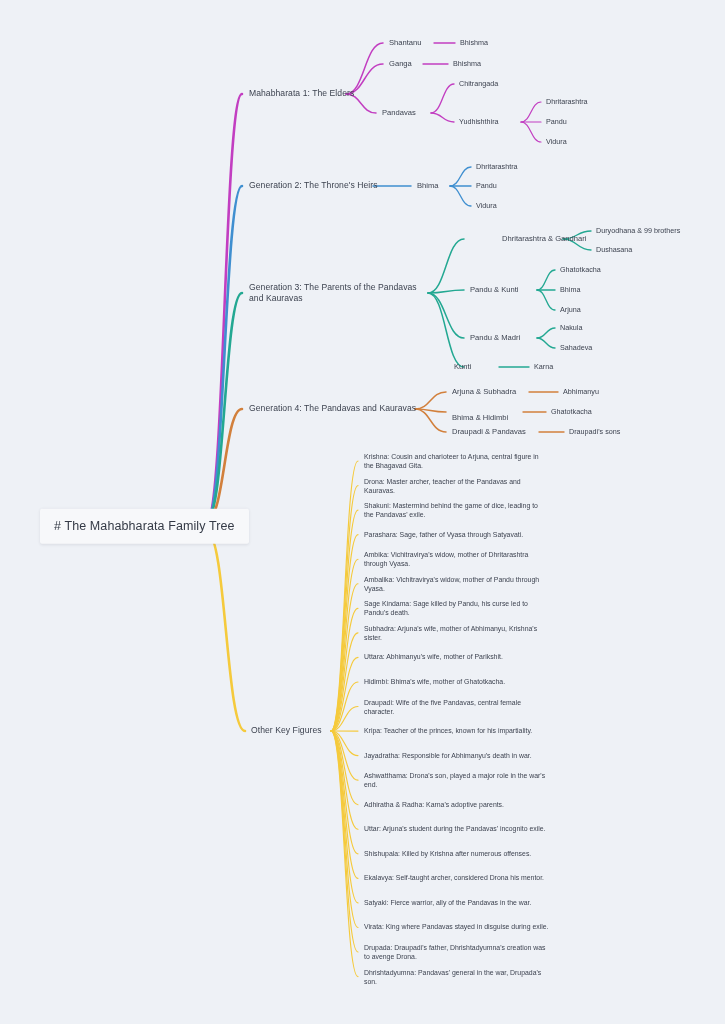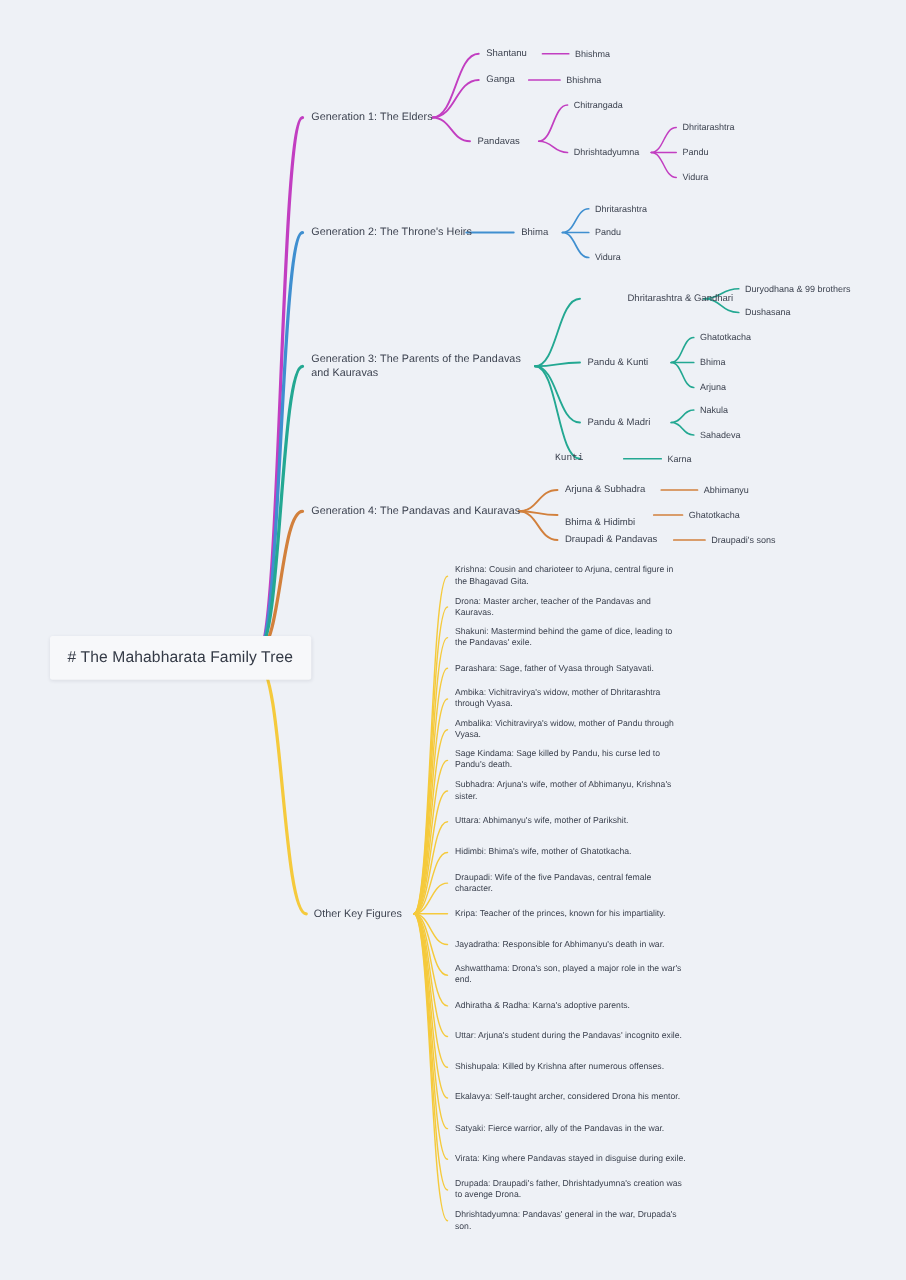--- a/index.html
+++ b/index.html
@@ -120,48 +120,48 @@
       <path d="M 331 731 C 344.5 731, 344.5 804.7, 358 804.7" stroke="#f5ca3c" stroke-width="1.15" fill="none" stroke-linecap="round"></path>
       <path d="M 331 731 C 344.5 731, 344.5 829.25, 358 829.25" stroke="#f5ca3c" stroke-width="1.15" fill="none" stroke-linecap="round"></path>
       <path d="M 331 731 C 344.5 731, 344.5 853.8, 358 853.8" stroke="#f5ca3c" stroke-width="1.15" fill="none" stroke-linecap="round"></path>
       <path d="M 331 731 C 344.5 731, 344.5 878.35, 358 878.35" stroke="#f5ca3c" stroke-width="1.15" fill="none" stroke-linecap="round"></path>
       <path d="M 331 731 C 344.5 731, 344.5 902.9000000000001, 358 902.9000000000001" stroke="#f5ca3c" stroke-width="1.15" fill="none" stroke-linecap="round"></path>
       <path d="M 331 731 C 344.5 731, 344.5 927.45, 358 927.45" stroke="#f5ca3c" stroke-width="1.15" fill="none" stroke-linecap="round"></path>
       <path d="M 331 731 C 344.5 731, 344.5 952, 358 952" stroke="#f5ca3c" stroke-width="1.15" fill="none" stroke-linecap="round"></path>
       <path d="M 331 731 C 344.5 731, 344.5 976.5500000000001, 358 976.5500000000001" stroke="#f5ca3c" stroke-width="1.15" fill="none" stroke-linecap="round"></path>
     </svg>
   <div id="nodes-layer">
-      <div class="node lvl1" style="left: 249px; top: 94px;">Generation 1: The Elders</div>
+      <div class="node lvl1" style="left: 249px; top: 94px;">Mahabharata 1: The Elders</div>
       <div class="node lvl2" style="left: 389px; top: 43px;">Shantanu</div>
       <div class="node lvl3" style="left: 460px; top: 43px;">Bhishma</div>
       <div class="node lvl2" style="left: 389px; top: 64px;">Ganga</div>
       <div class="node lvl3" style="left: 453px; top: 64px;">Bhishma</div>
       <div class="node lvl2" style="left: 382px; top: 113px;">Pandavas</div>
       <div class="node lvl3" style="left: 459px; top: 84px;">Chitrangada</div>
-      <div class="node lvl3" style="left: 459px; top: 122px;">Dhrishtadyumna</div>
+      <div class="node lvl3" style="left: 459px; top: 122px;">Yudhishthira</div>
       <div class="node lvl3" style="left: 546px; top: 102px;">Dhritarashtra</div>
       <div class="node lvl3" style="left: 546px; top: 122px;">Pandu</div>
       <div class="node lvl3" style="left: 546px; top: 142px;">Vidura</div>
       <div class="node lvl1" style="left: 249px; top: 186px;">Generation 2: The Throne's Heirs</div>
       <div class="node lvl2" style="left: 417px; top: 186px;">Bhima</div>
       <div class="node lvl3" style="left: 476px; top: 167px;">Dhritarashtra</div>
       <div class="node lvl3" style="left: 476px; top: 186px;">Pandu</div>
       <div class="node lvl3" style="left: 476px; top: 206px;">Vidura</div>
       <div class="node lvl1" style="left: 249px; top: 293px; width: 180px;">Generation 3: The Parents of the Pandavas and Kauravas</div>
       <div class="node lvl2" style="left: 470px; top: 239px; padding-left: 32px;">Dhritarashtra &amp; Gandhari</div>
       <div class="node lvl3" style="left: 596px; top: 231px;">Duryodhana &amp; 99 brothers</div>
       <div class="node lvl3" style="left: 596px; top: 250px;">Dushasana</div>
       <div class="node lvl2" style="left: 470px; top: 290px;">Pandu &amp; Kunti</div>
       <div class="node lvl3" style="left: 560px; top: 270px;">Ghatotkacha</div>
       <div class="node lvl3" style="left: 560px; top: 290px;">Bhima</div>
       <div class="node lvl3" style="left: 560px; top: 310px;">Arjuna</div>
       <div class="node lvl2" style="left: 470px; top: 338px;">Pandu &amp; Madri</div>
       <div class="node lvl3" style="left: 560px; top: 328px;">Nakula</div>
       <div class="node lvl3" style="left: 560px; top: 348px;">Sahadeva</div>
-      <div class="node lvl2" style="left: 444px; top: 367px; font-family: Liberation Mono, monospace;">Kunti</div>
+      <div class="node lvl2" style="left: 454px; top: 367px;">Kunti</div>
       <div class="node lvl3" style="left: 534px; top: 367px;">Karna</div>
       <div class="node lvl1" style="left: 249px; top: 409px;">Generation 4: The Pandavas and Kauravas</div>
       <div class="node lvl2" style="left: 452px; top: 392px;">Arjuna &amp; Subhadra</div>
       <div class="node lvl3" style="left: 563px; top: 392px;">Abhimanyu</div>
       <div class="node lvl2" style="left: 452px; top: 418px;">Bhima &amp; Hidimbi</div>
       <div class="node lvl3" style="left: 551px; top: 412px;">Ghatotkacha</div>
       <div class="node lvl2" style="left: 452px; top: 432px;">Draupadi &amp; Pandavas</div>
       <div class="node lvl3" style="left: 569px; top: 432px;">Draupadi's sons</div>
       <div class="node lvl1" style="left: 251px; top: 731px;">Other Key Figures</div>
       <div class="node leafdesc" style="left: 364px; top: 461px; width: 185px;">Krishna: Cousin and charioteer to Arjuna, central figure in the Bhagavad Gita.</div>

